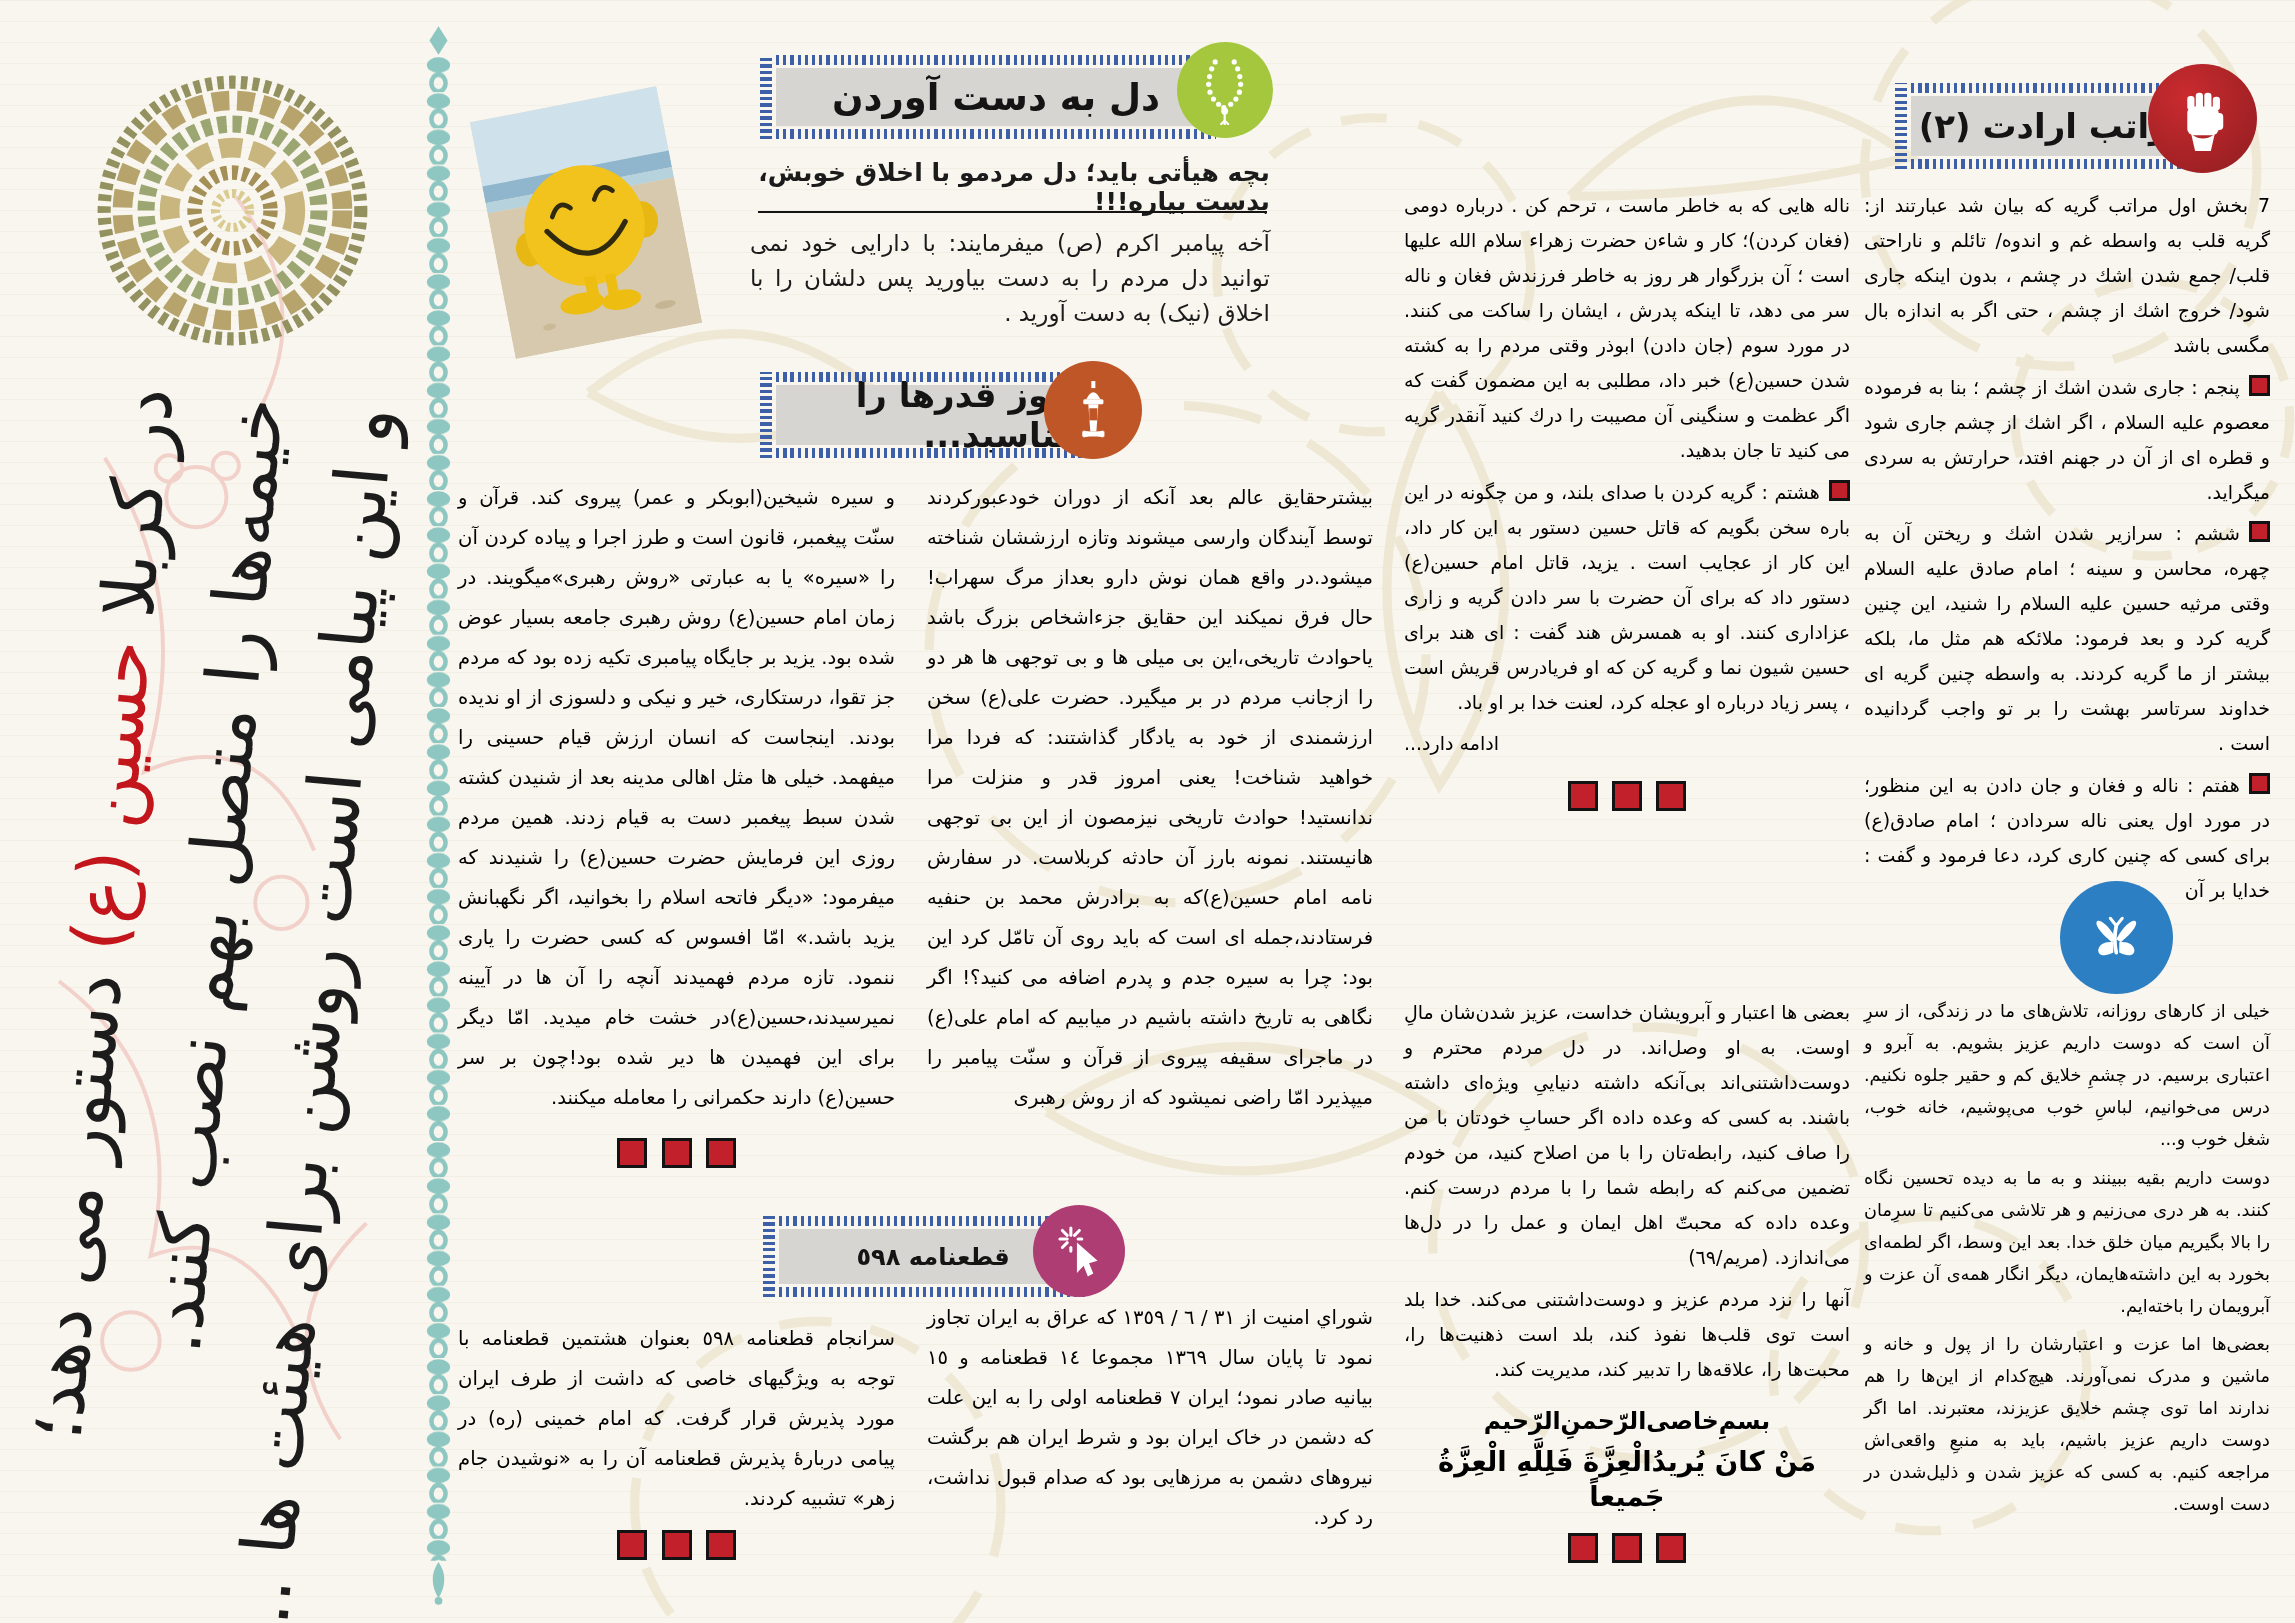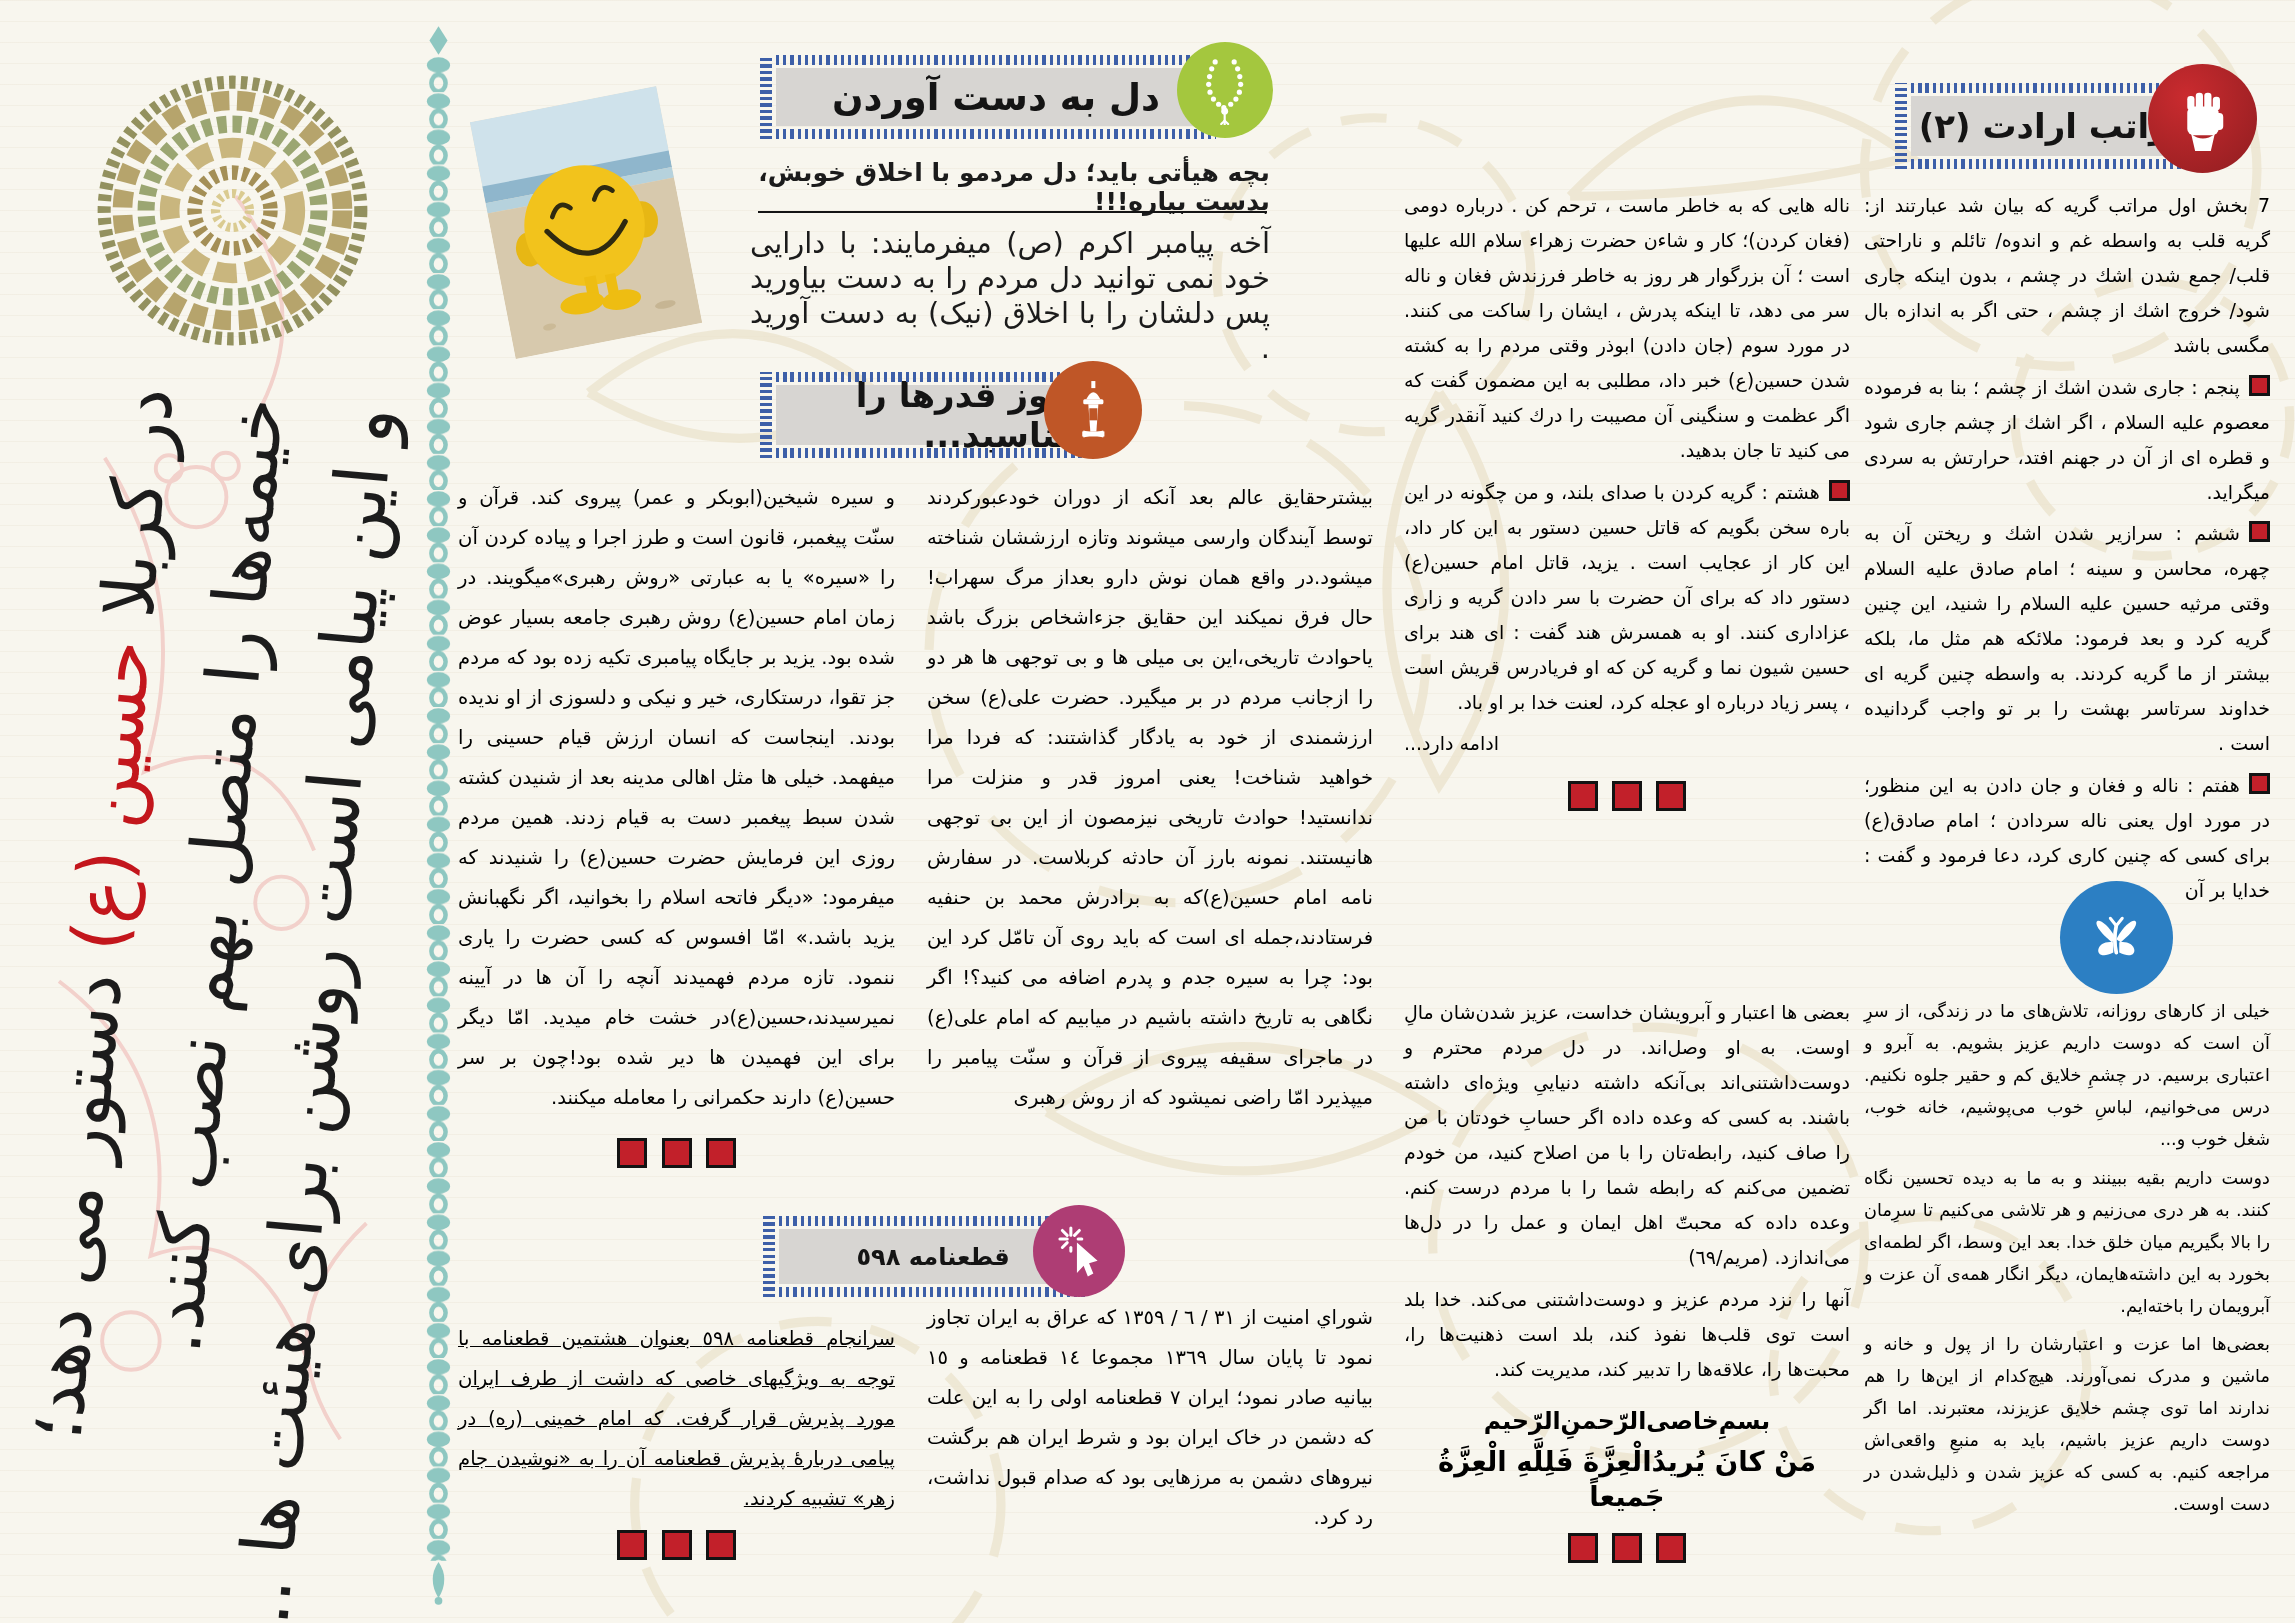--- a/index.html
+++ b/index.html
@@ -42,35 +42,35 @@
   #badge-del     { left:1177px; top:42px;   width:96px; height:96px; background:#a4c73e; }
   #badge-ghadr   { left:1044px; top:361px;  width:98px; height:98px; background:#bf5627; }
   #badge-ghat    { left:1033px; top:1205px; width:92px; height:92px; background:#ae3d74; }
   #badge-maratib { left:2148px; top:64px;   width:109px; height:109px; background:radial-gradient(circle at 35% 30%, #ca2b2f, #8f1d20); }
   #badge-aziz    { left:2060px; top:881px; width:113px; height:113px; background:#2c7fc3; }
   .badge svg { width:66%; height:72%; }
 
   
   #lead-del { position:absolute; left:750px; top:158px; width:520px; font-size:25px; font-weight:bold; text-align:right; z-index:2; }
   #rule-del { position:absolute; left:758px; top:211px; width:509px; height:2px; background:#141414; z-index:2; }
-  #body-del { position:absolute; left:750px; top:226px; width:520px; font-size:29px; line-height:35px; text-align:justify; z-index:2; }
+  #body-del { position:absolute; left:750px; top:226px; width:520px; font-size:23px; line-height:35px; text-align:justify; z-index:2; }
 
   .photo { position:absolute; left:491px; top:102px; width:190px; height:241px; transform:rotate(-11deg); z-index:2; }
 
   
   .col { position:absolute; text-align:justify; z-index:2; color:#000000; }
   .col p { margin:0 0 6.5px; }
   .mid { font-size:19.6px; line-height:40px; }
   .rt  { font-size:19px; line-height:35px; }
   .sm  { font-size:17.7px; line-height:32px; }
 
   #ghadr-r { left:927px; top:478px;  width:446px; }
   #ghadr-l { left:458px;  top:478px;  width:437px; }
   #ghat-r  { left:927px; top:1298px; width:446px; }
-  #ghat-l  { left:458px;  top:1319px; width:437px;text-decoration:underline; }
+  #ghat-l  { left:458px;  top:1319px; width:437px; }
   #maratib-r { left:1864px; top:188px;  width:406px; }
   #maratib-l { left:1404px; top:188px;  width:446px; }
   #aziz-r  { left:1864px; top:995px; width:406px; }
   #aziz-l  { left:1404px; top:995px; width:446px; }
 
   .bullet { display:inline-block; width:21px; height:21px; background:#c2202a; border:3.3px solid #131313;
             margin-left:9.2px; vertical-align:-2px; }
   .cont { text-align:left; font-size:19px; }
   .center-ar { text-align:center; font-weight:bold; margin-top:17px; }
   #bismillah { font-size:23.6px; }

